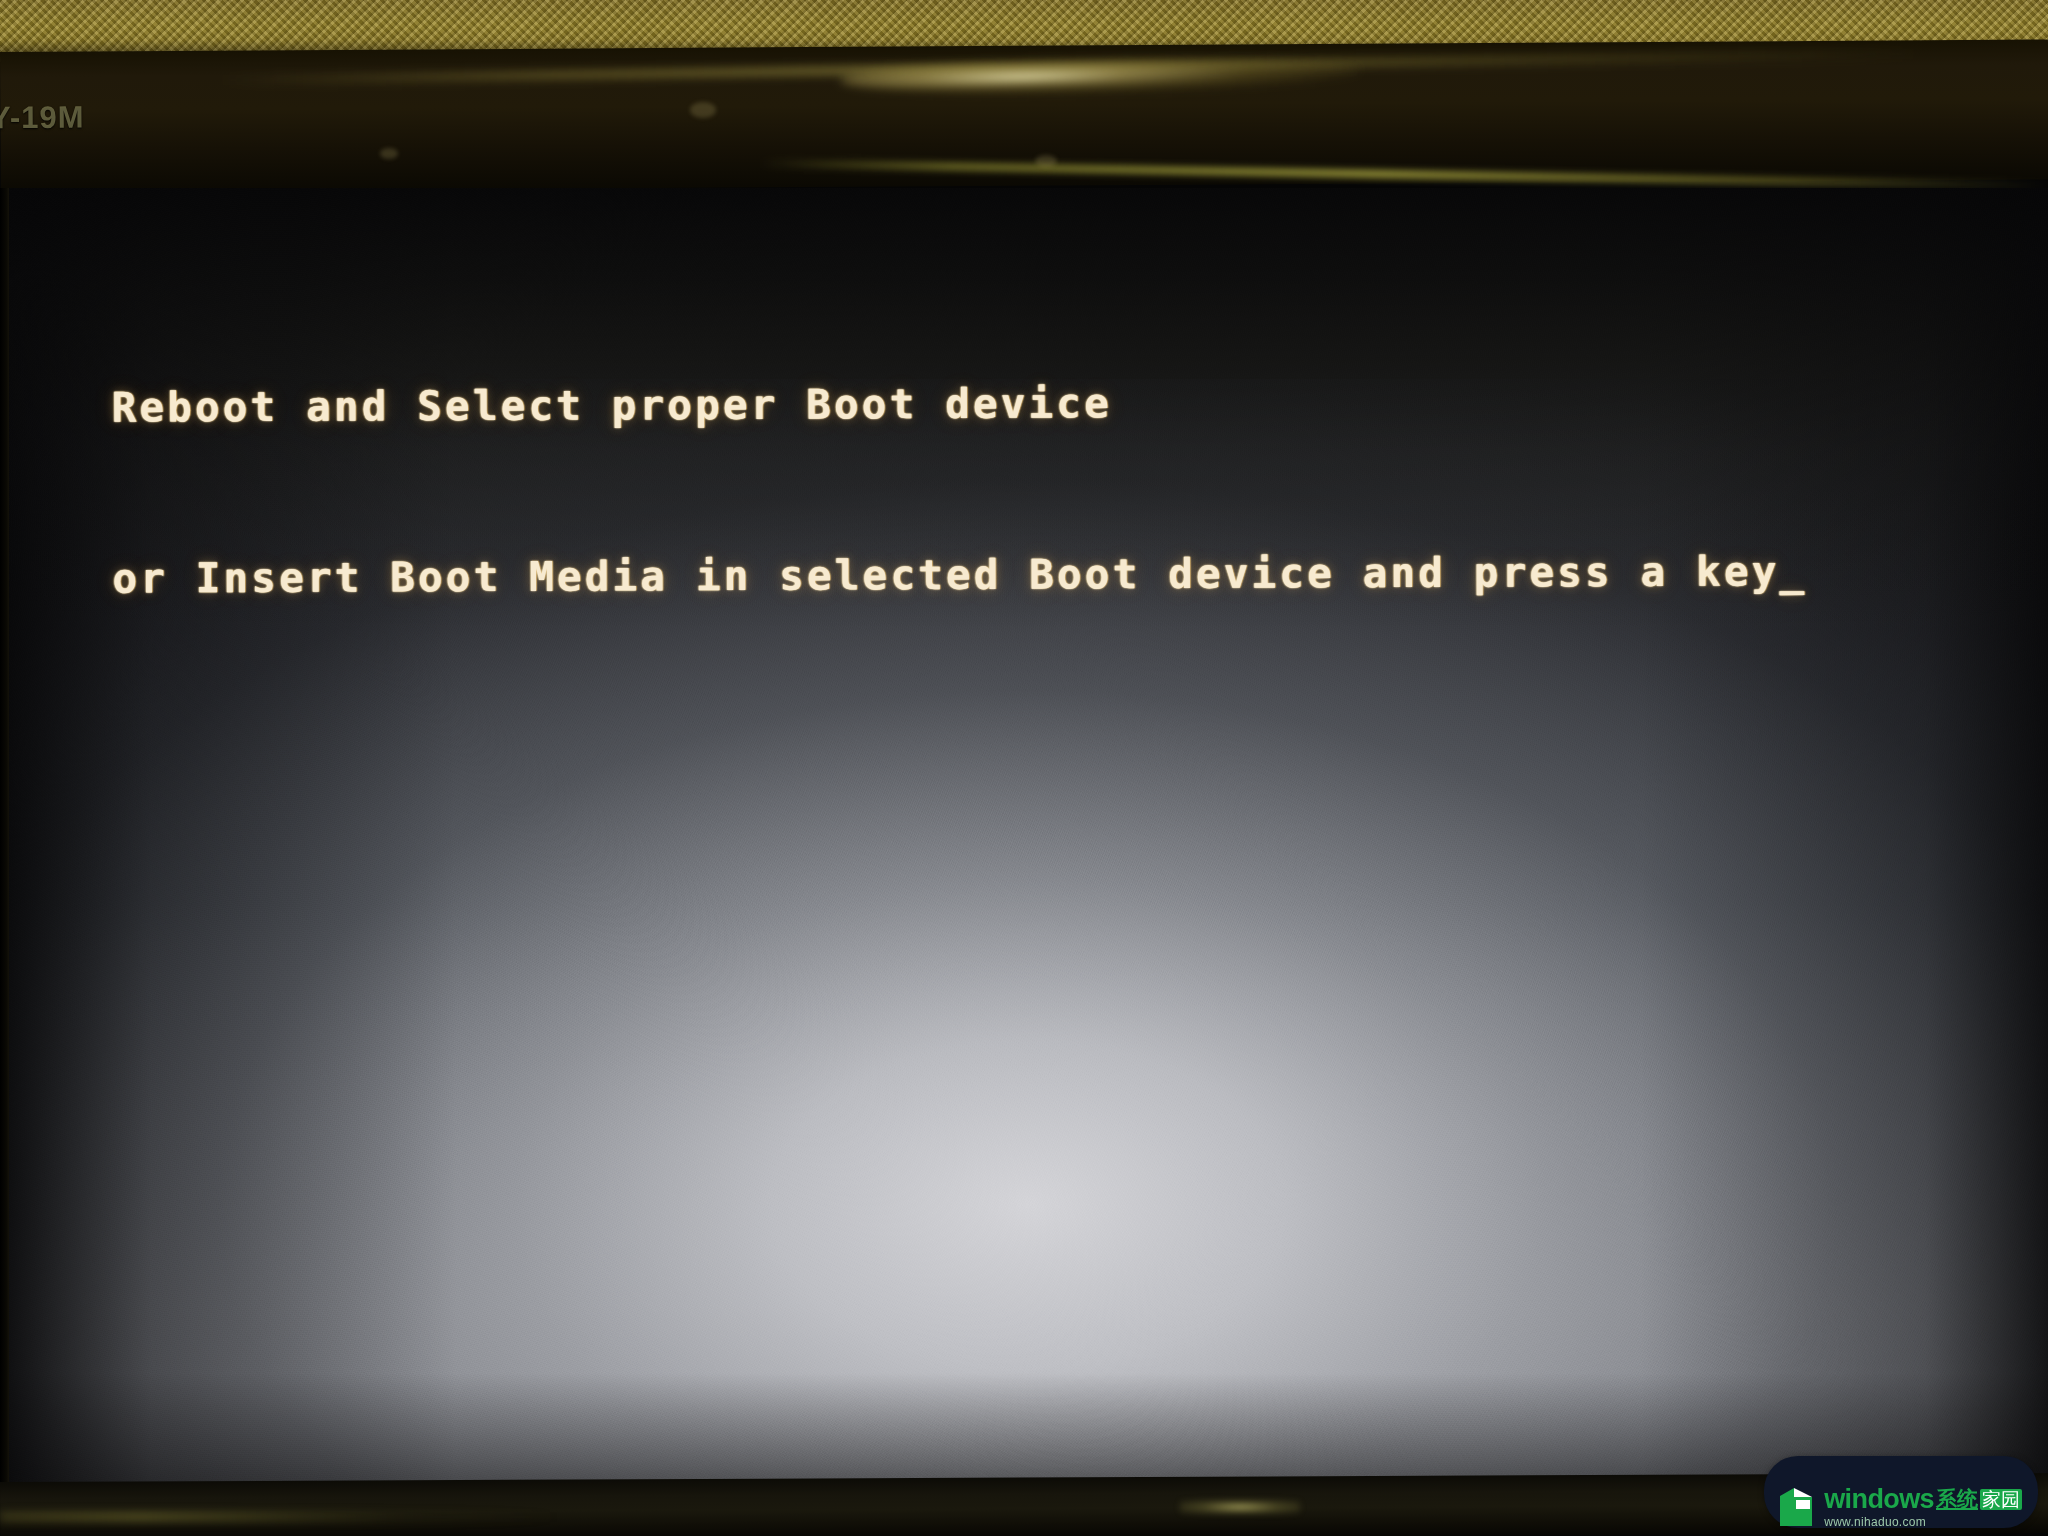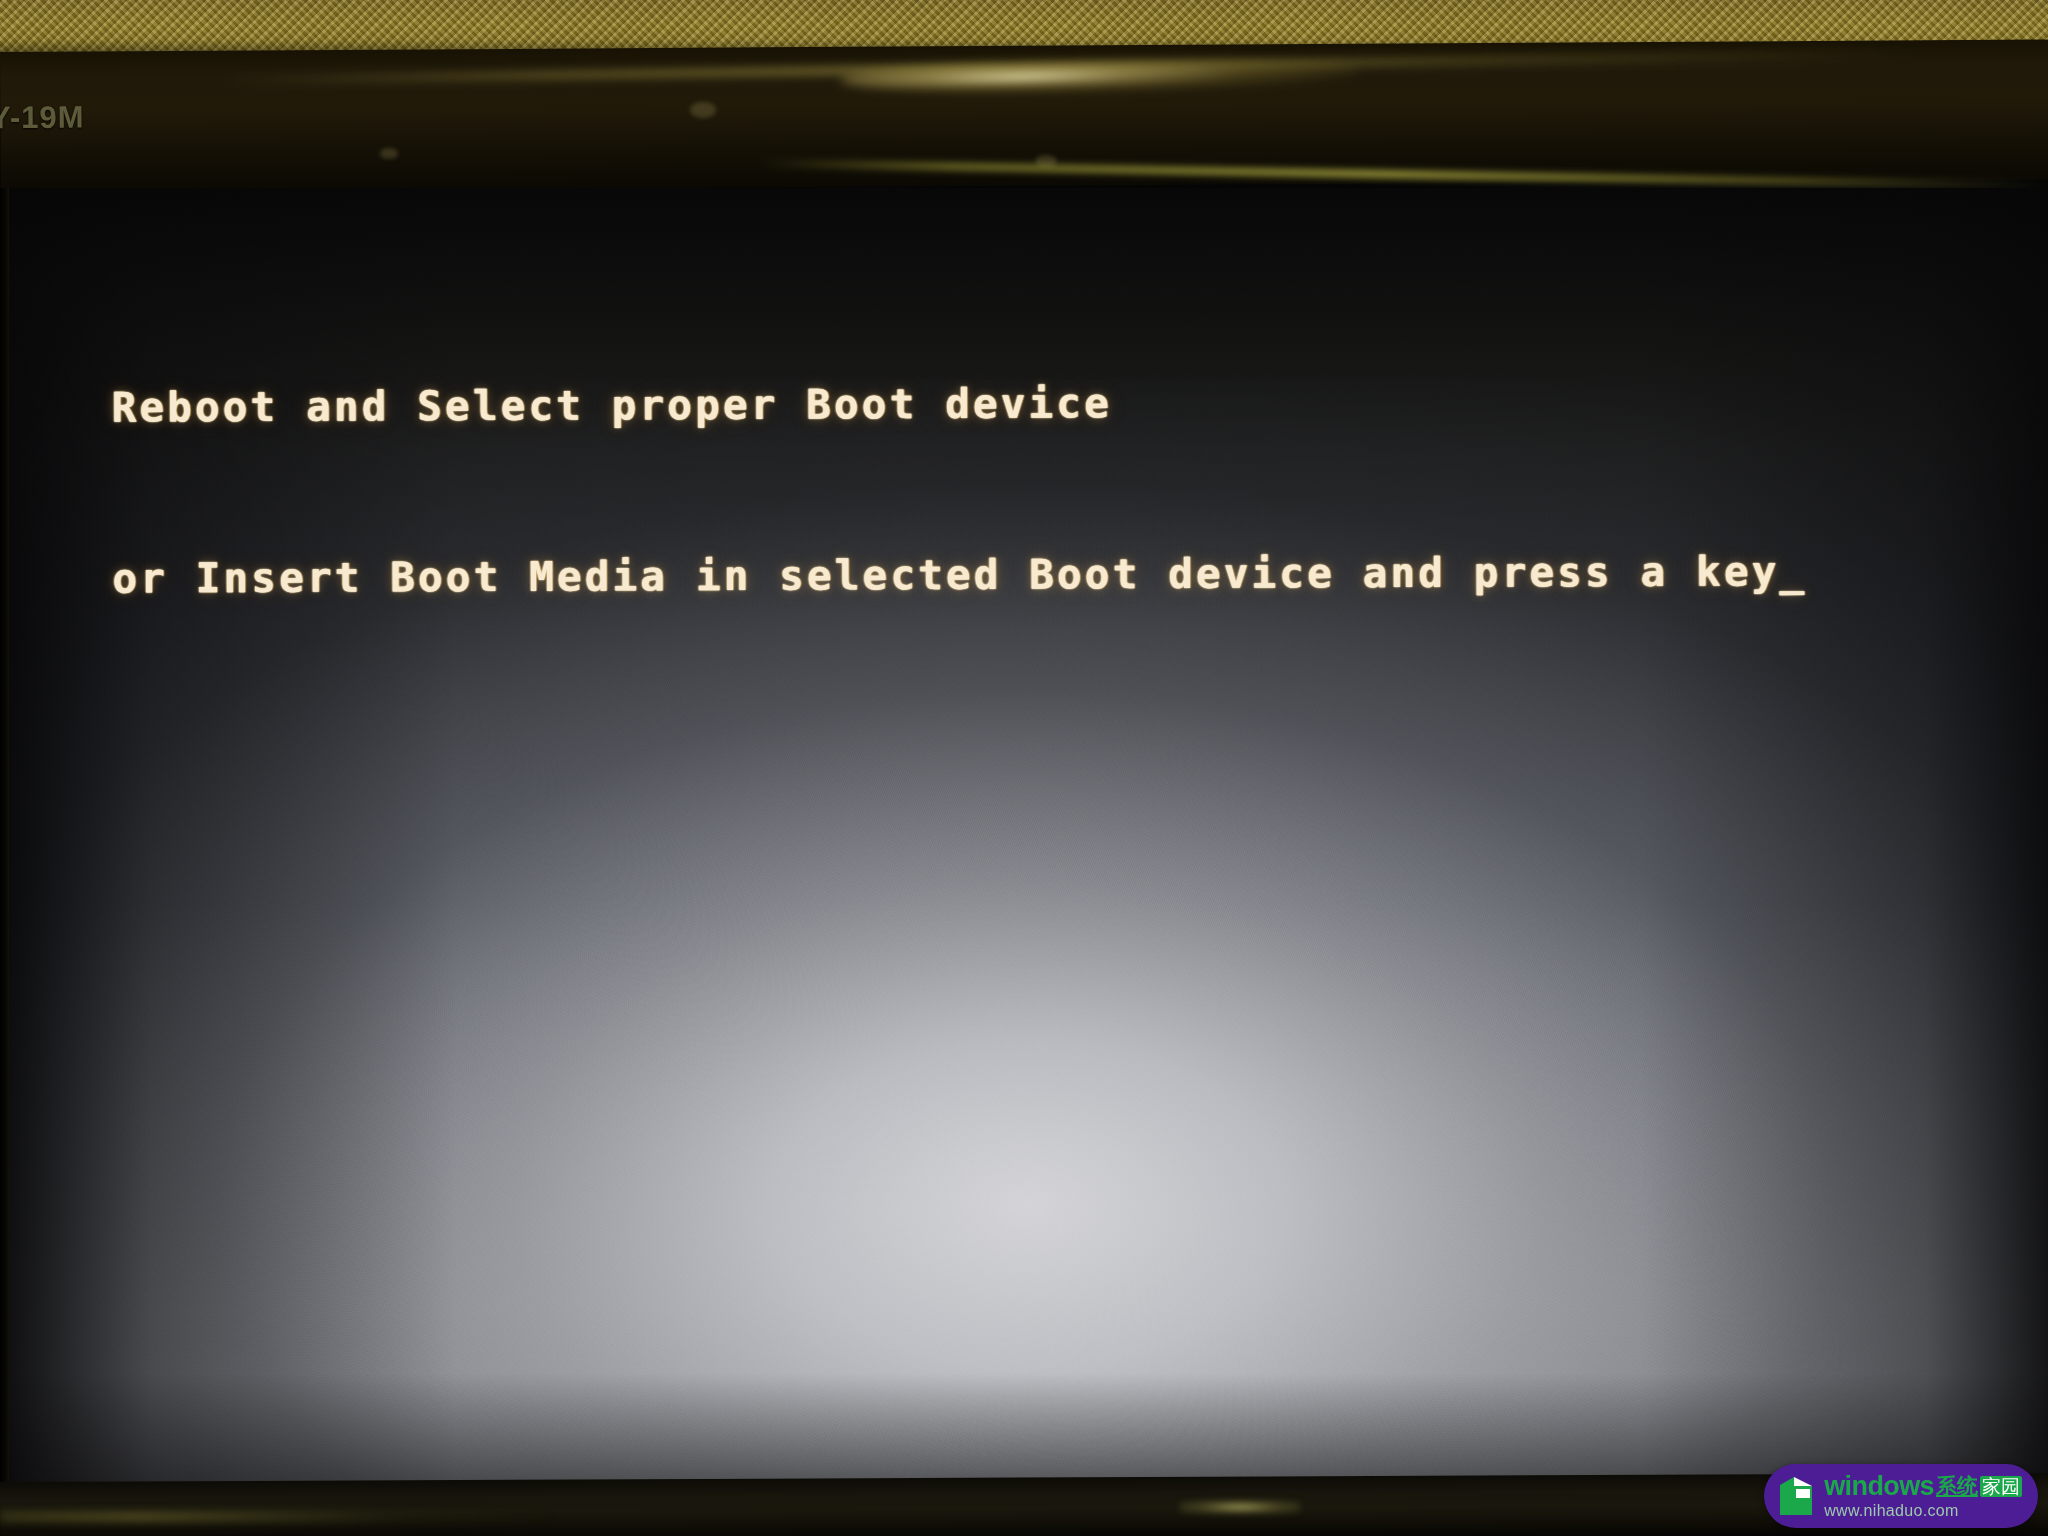--- a/index.html
+++ b/index.html
@@ -241,26 +241,26 @@
     left: 0; top: 188px;
     width: 9px; height: 1302px;
     background: linear-gradient(to right, #000 0%, #0a0904 70%, #141209 100%);
   }
 
   
   .watermark {
     position: absolute;
     right: 10px;
     bottom: 8px;
-    height: 64px;
+    height: 72px;
     padding: 0 16px 0 12px;
     display: flex;
-    align-items: center;
+    align-items: flex-end;
     gap: 8px;
-    background: #4c1d95;
+    background: #0f172a;
     border-radius: 34px;
     box-shadow: 0 1px 6px rgba(0,0,0,0.35);
   }
   .wm-logo {
     width: 40px; height: 42px;
     flex: 0 0 auto;
     position: relative;
   }
   .wm-text-block {
     display: flex;
@@ -292,21 +292,21 @@
     background: #1aa84a;
     color: #ffffff;
     font-family: "DejaVu Sans", sans-serif;
     font-size: 19px;
     font-weight: 400;
     padding: 1px 2px;
     border-radius: 2px;
   }
   .wm-url {
     font-family: "Liberation Sans", sans-serif;
-    font-size: 16px;
+    font-size: 12px;
     color: #9ec9ab;
     letter-spacing: 0.3px;
     margin-top: 3px;
   }
 </style>
 </head>
 <body>
 
 <div id="photo">
 

